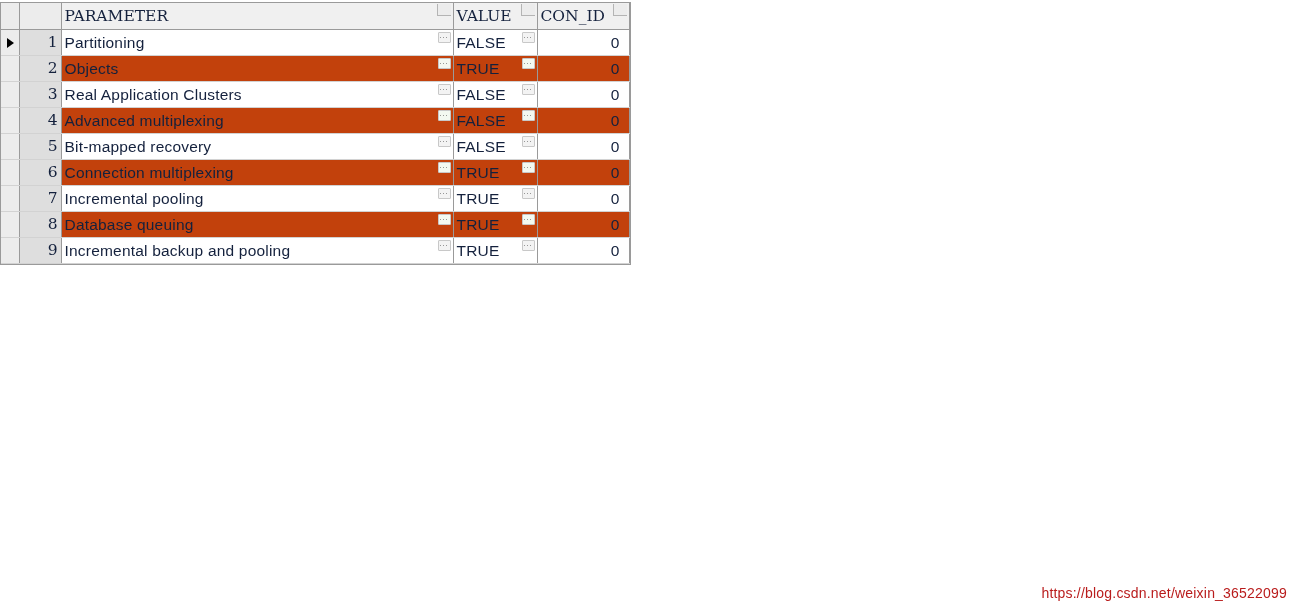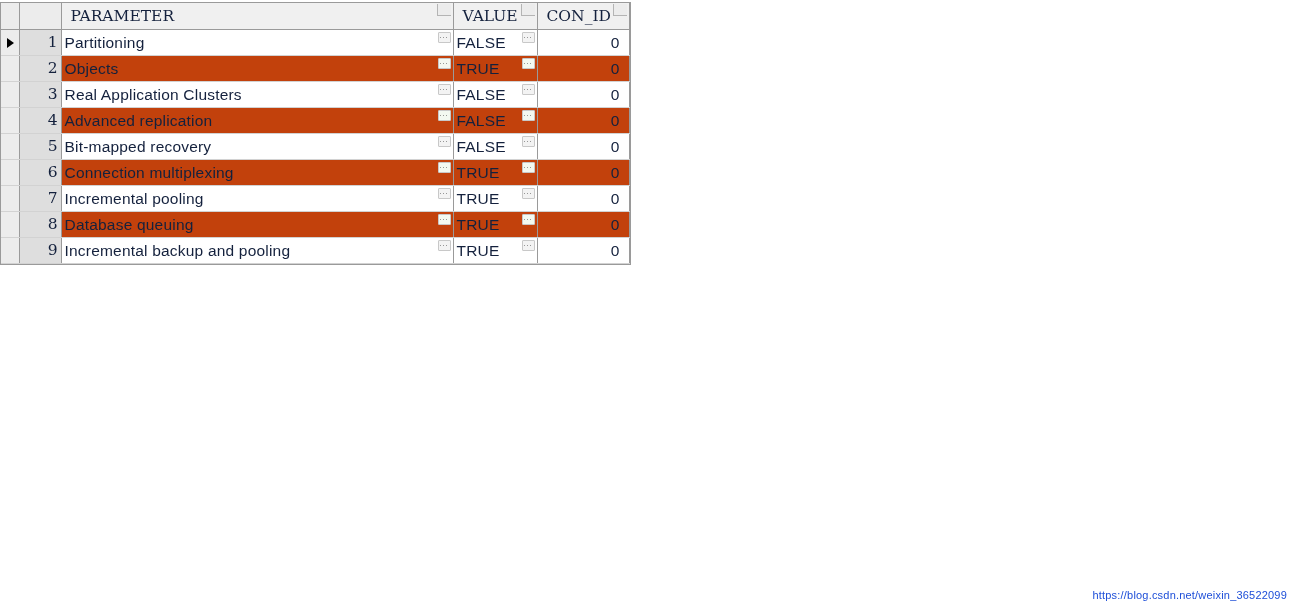--- a/index.html
+++ b/index.html
@@ -62,21 +62,20 @@
     white-space: nowrap;
   }
   thead th.h-marker,
   thead th.h-rownum {
     background: #ececec;
   }
   thead th .h-label {
     display: block;
     padding-left: 3px;
     line-height: 24px;
-    margin-left: 6px;
   }
   
   .resize-handle {
     position: absolute;
     top: 1px;
     right: 2px;
     width: 14px;
     height: 12px;
     background: #ececec;
     border-left: 1px solid #b4b4b4;
@@ -166,22 +165,22 @@
     overflow: hidden;
   }
   tr.alt .cell-ellipsis { background: #f3f9f1; }
 
   
   #watermark {
     position: absolute;
     right: 16px;
     bottom: 8px;
     font-family: "Liberation Sans", sans-serif;
-    font-size: 11px;
-    color: #1d4ed8;
+    font-size: 14px;
+    color: #b91c1c;
     letter-spacing: 0.2px;
     user-select: none;
     white-space: nowrap;
   }
 </style>
 </head>
 <body>
 
 <div id="result-grid">
   <table class="grid">
@@ -257,21 +256,21 @@
             <span class="cell-ellipsis">...</span>
           </td>
           <td class="td-conid">
             <span class="cell-text">0</span>
           </td>
         </tr>
         <tr class="alt">
           <td class="td-marker"></td>
           <td class="td-rownum">4</td>
           <td class="td-param">
-            <span class="cell-text">Advanced replication</span>
+            <span class="cell-text">Advanced multiplexing</span>
             <span class="cell-ellipsis">...</span>
           </td>
           <td class="td-value">
             <span class="cell-text">FALSE</span>
             <span class="cell-ellipsis">...</span>
           </td>
           <td class="td-conid">
             <span class="cell-text">0</span>
           </td>
         </tr>

